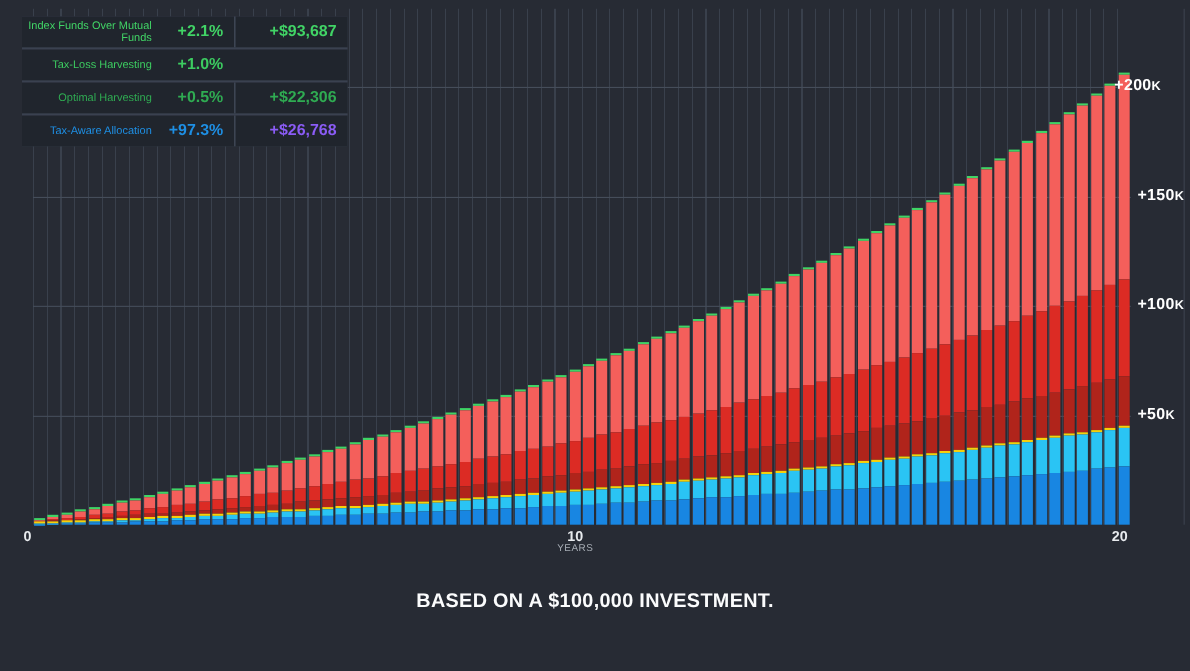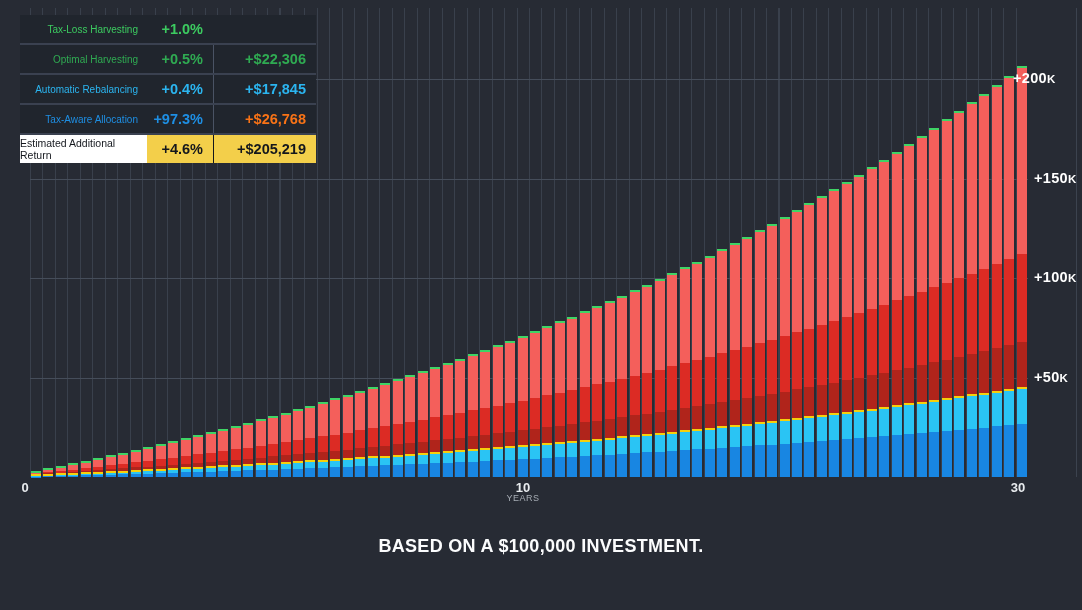--- a/index.html
+++ b/index.html
@@ -769,49 +769,44 @@
         <div style="height: 88.3916px; background: rgb(220, 43, 36);"></div>
         <div style="height: 185.622px; background: rgb(244, 95, 91);"></div>
         <div style="height: 2px; background: rgb(63, 212, 101);"></div>
       </div>
     </div>
   <div class="right-edge"></div>
 
   <div class="x-label" style="left:13px;top:480px;width:24px;">0</div>
   <div class="x-label" style="left:503px;top:480px;width:40px;">10</div>
   <div class="x-axis-title" style="left:483px;top:493px;width:80px;">YEARS</div>
-  <div class="x-label" style="left:998px;top:480px;width:40px;">30</div>
+  <div class="x-label" style="left:998px;top:480px;width:40px;">20</div>
 
   <div class="legend">
     <div style="display:flex;flex-direction:column;gap:2px;">
+        <div class="lg-row">
+          <div class="lg-label" style="color: rgb(65, 212, 102);">Index Funds Over Mutual Funds</div>
+          <div class="lg-pct" style="color: rgb(65, 212, 102);">+2.1%</div>
+          <div class="lg-val" style="color: rgb(65, 212, 102);">+$93,687</div>
+        </div>
         <div class="lg-row">
           <div class="lg-label" style="color: rgb(60, 203, 96);">Tax-Loss Harvesting</div>
           <div class="lg-pct" style="color: rgb(60, 203, 96);">+1.0%</div>
         </div>
         <div class="lg-row">
           <div class="lg-label" style="color: rgb(47, 171, 82);">Optimal Harvesting</div>
           <div class="lg-pct" style="color: rgb(47, 171, 82);">+0.5%</div>
           <div class="lg-val" style="color: rgb(47, 171, 82);">+$22,306</div>
         </div>
         <div class="lg-row">
-          <div class="lg-label" style="color: rgb(43, 181, 240);">Automatic Rebalancing</div>
-          <div class="lg-pct" style="color: rgb(43, 181, 240);">+0.4%</div>
-          <div class="lg-val" style="color: rgb(43, 181, 240);">+$17,845</div>
-        </div>
-        <div class="lg-row">
           <div class="lg-label" style="color: rgb(30, 143, 228);">Tax-Aware Allocation</div>
           <div class="lg-pct" style="color: rgb(30, 143, 228);">+97.3%</div>
-          <div class="lg-val" style="color: #f97316;">+$26,768</div>
+          <div class="lg-val" style="color: #8b5cf6;">+$26,768</div>
         </div>
       </div>
-    <div class="total-row">
-      <div class="total-label">Estimated Additional Return</div>
-      <div class="total-pct">+4.6%</div>
-      <div class="total-val">+$205,219</div>
-    </div>
   </div>
 
   <div class="footer-headline">BASED ON A $100,000 INVESTMENT.</div>
 
 <div class="y-label" style="left: 1034px; top: 368.5px;">+50<span class="k">K</span></div>
     <div class="y-label" style="left: 1034px; top: 269px;">+100<span class="k">K</span></div>
     <div class="y-label" style="left: 1034px; top: 169.5px;">+150<span class="k">K</span></div>
     <div class="y-label" style="left: 986px; top: 70px; margin-left: 27px;">+200<span class="k">K</span></div>
   </div>
 

